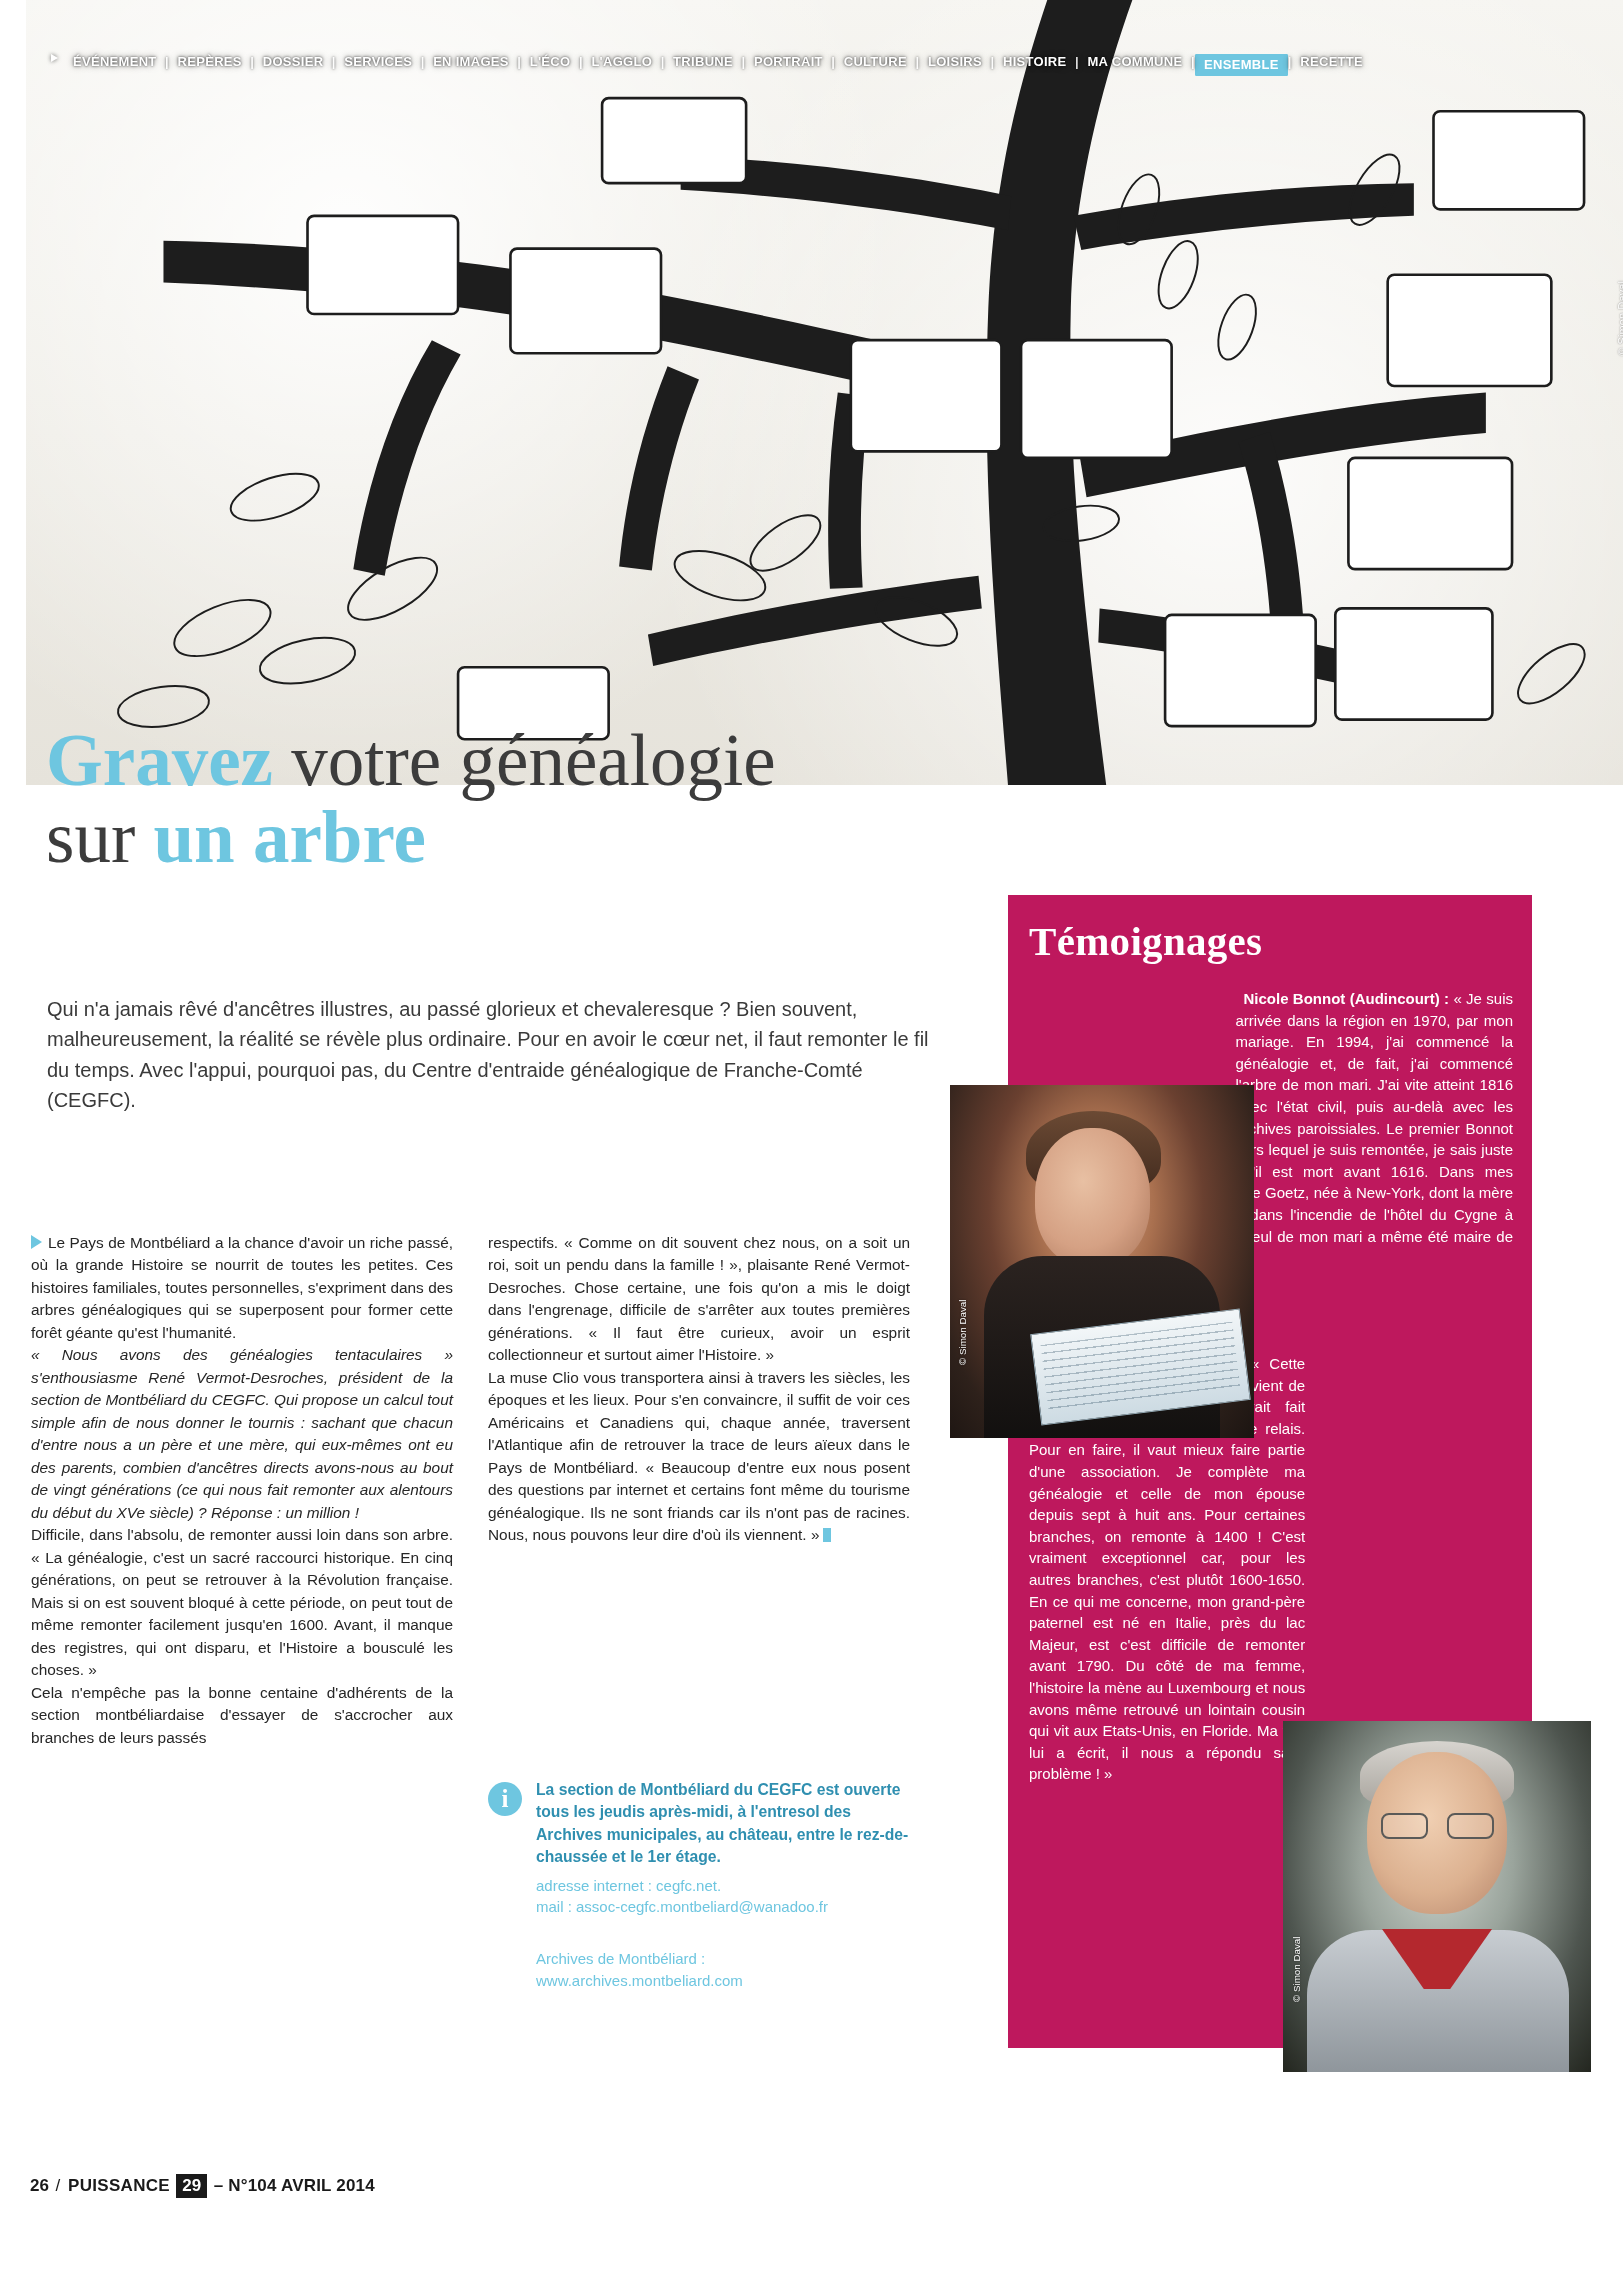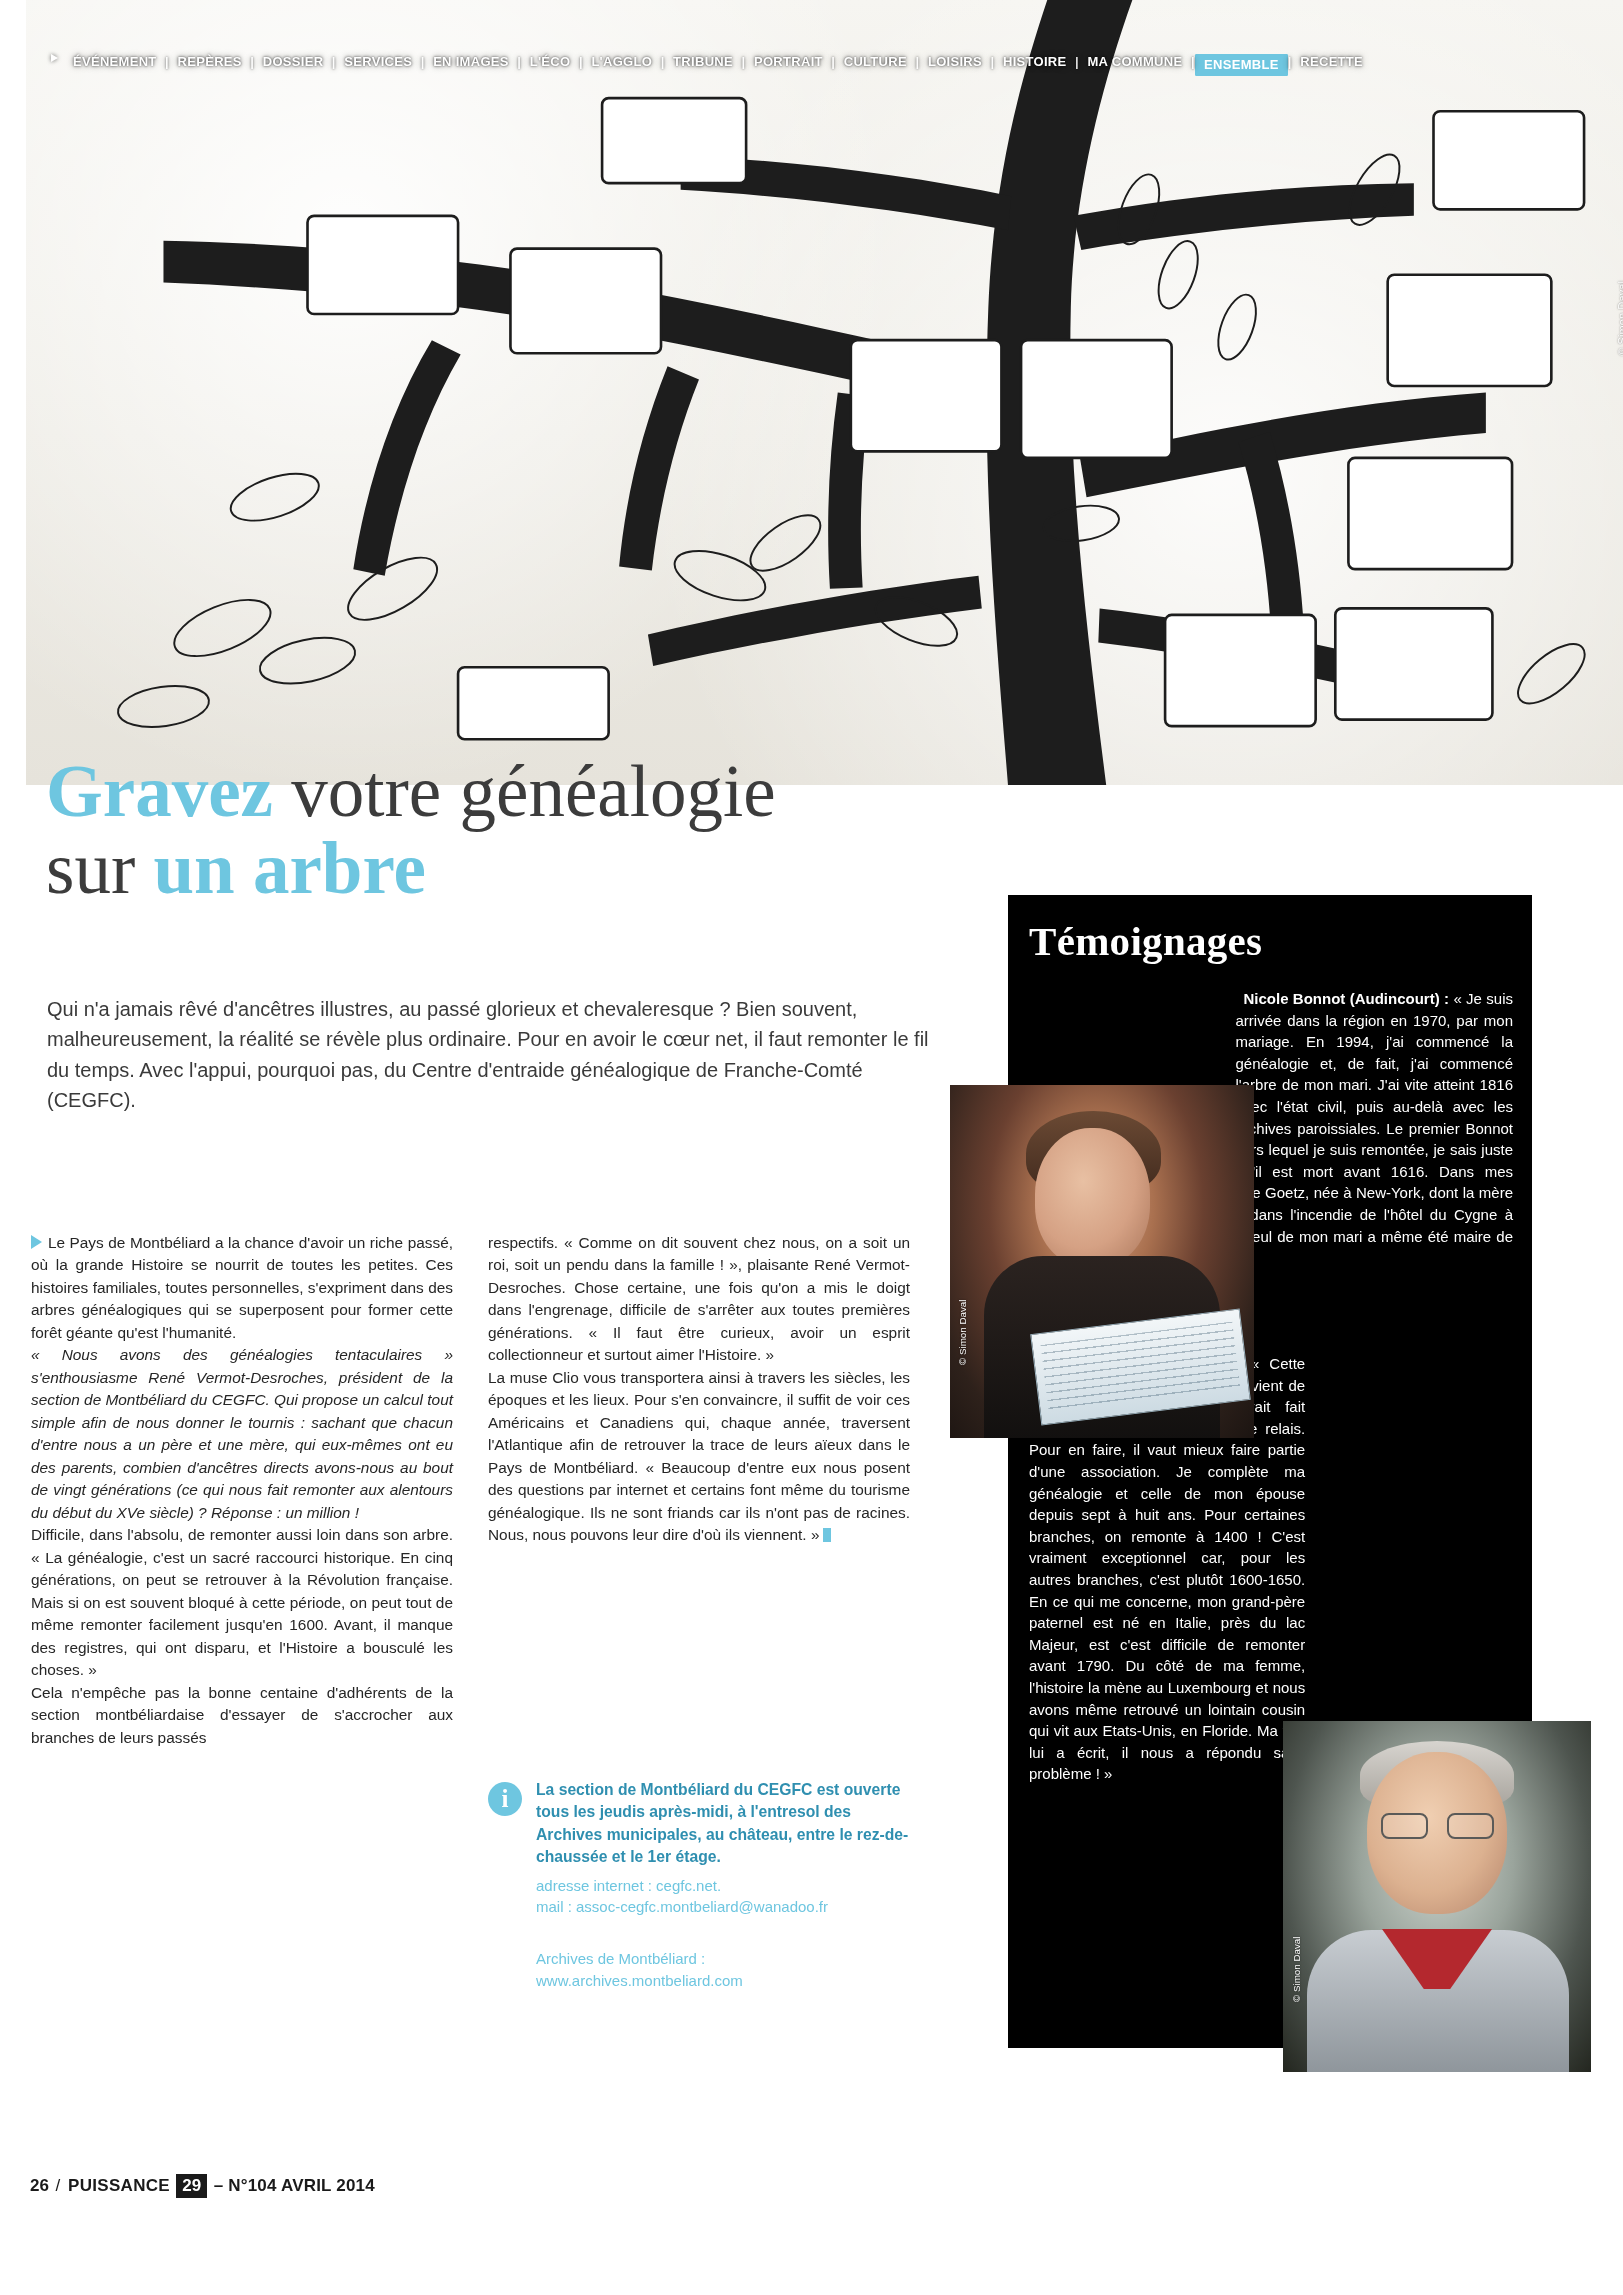--- a/index.html
+++ b/index.html
@@ -94,21 +94,21 @@
     border-top: 4.6px solid transparent;
     border-bottom: 4.6px solid transparent;
     margin-right: 6.5px;
     filter: drop-shadow(0 0 2px rgba(0,0,0,.6));
   }
 
   
   .headline {
     position: absolute;
     left: 46px;
-    top: 753px;
+    top: 722px;
     width: 1231px;
     font-family: "Liberation Serif", serif;
     font-size: 73px;
     line-height: 1.06;
     color: #3c3c3c;
     font-weight: 400;
   }
   .headline .accent { color: #6ec6e0; font-weight: 700; }
   .headline .l1 { display: block; }
   .headline .l2 { display: block; font-family: Liberation Serif, serif; }
@@ -203,21 +203,21 @@
     font-weight: 400;
   }
 
   
   .sidebar {
     position: absolute;
     left: 1008px;
     top: 895px;
     width: 524px;
     height: 1153px;
-    background: #000000;
+    background: #be185d;
   }
   .sidebar h2 {
     margin: 0;
     padding: 22px 0 0 21px;
     font-family: "Liberation Serif", serif;
     font-size: 41px;
     font-weight: 700;
     color: #ffffff;
     letter-spacing: 0.3px;
   }

